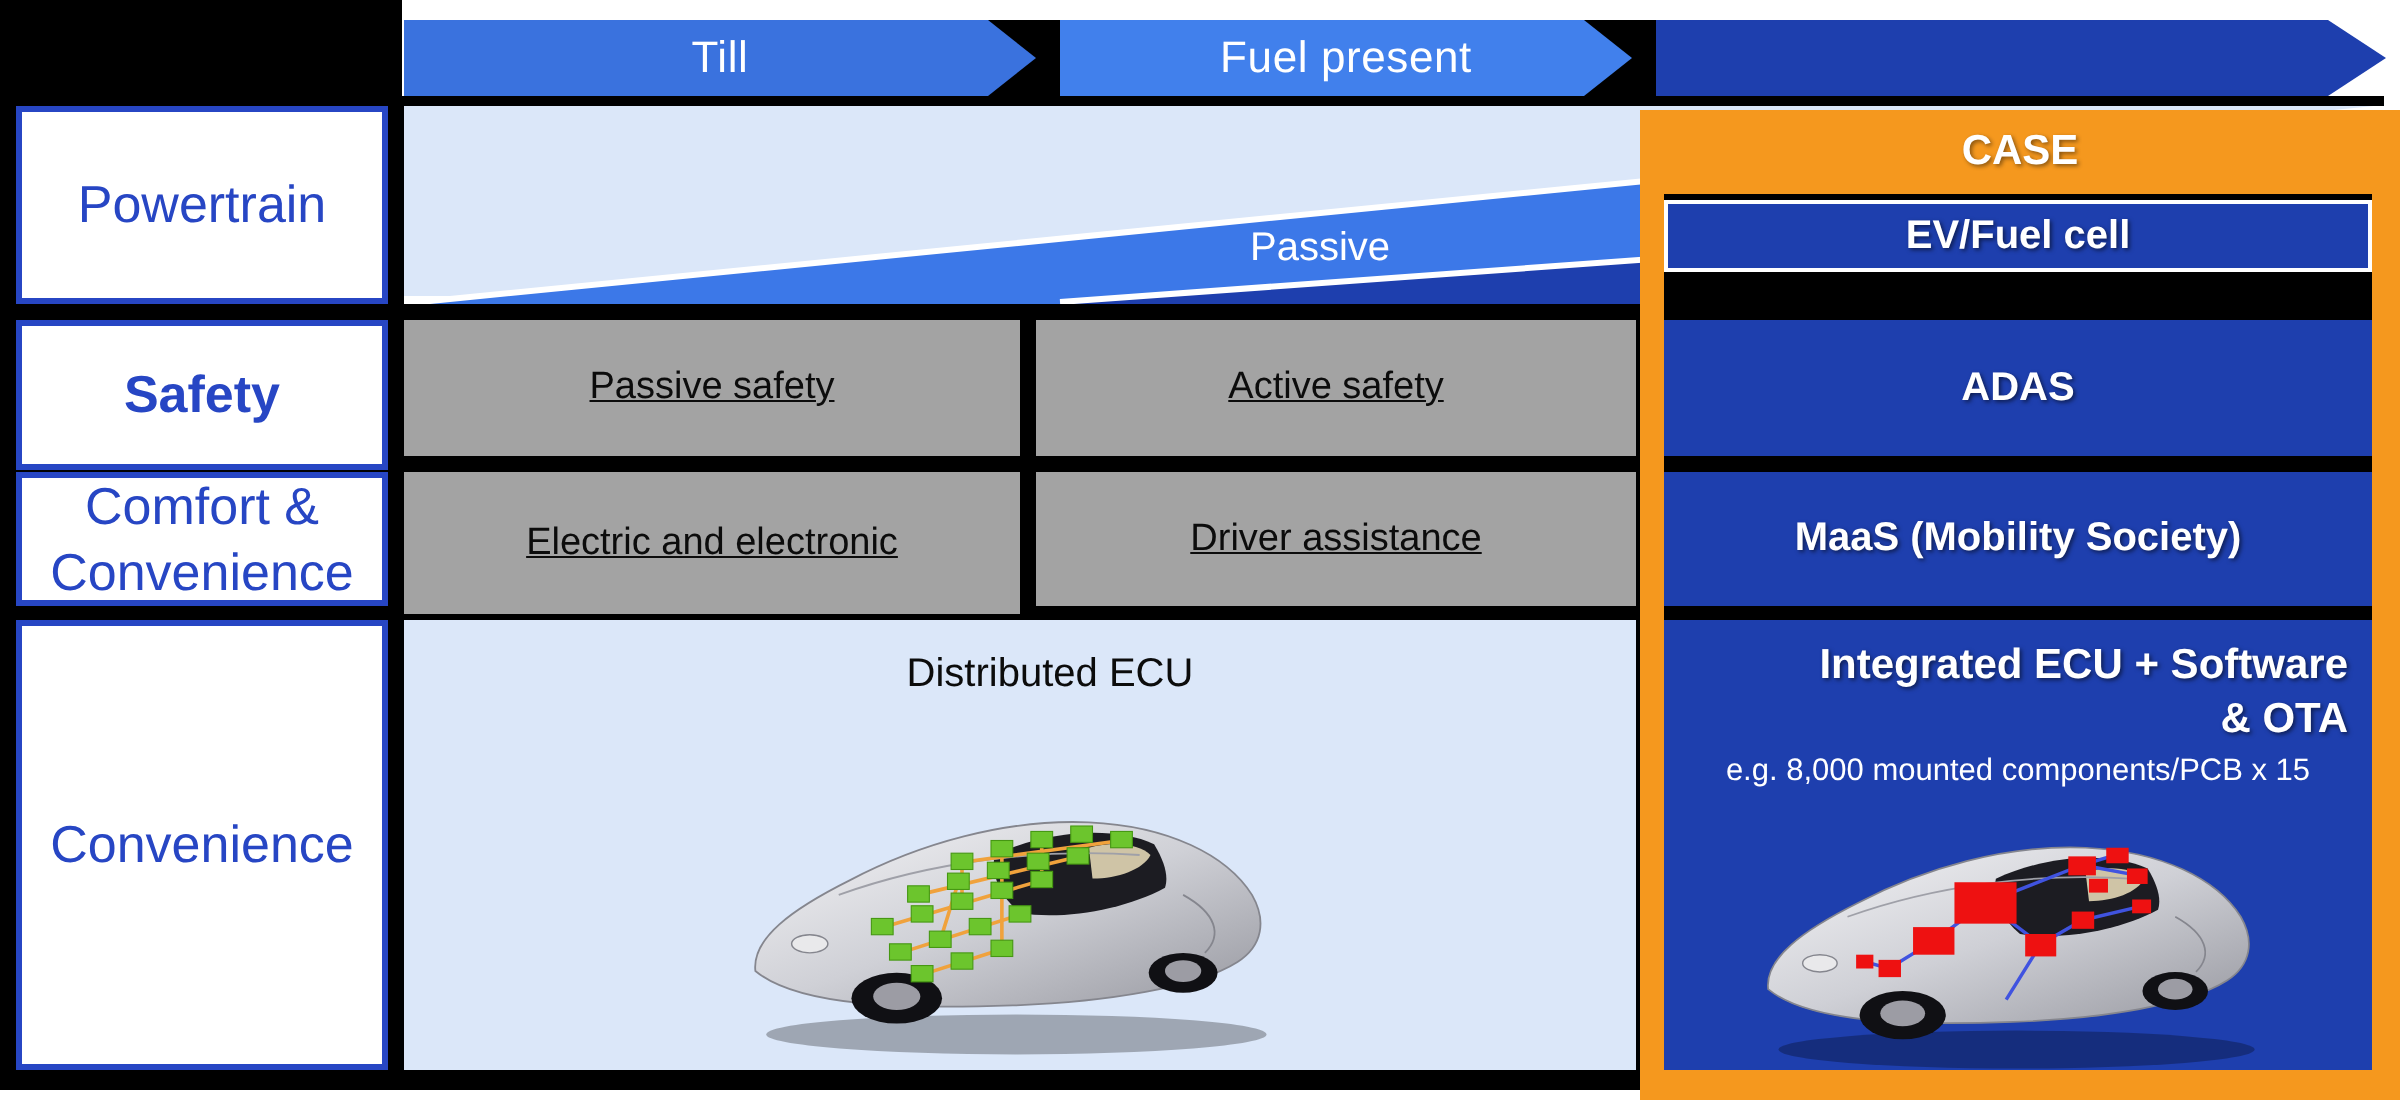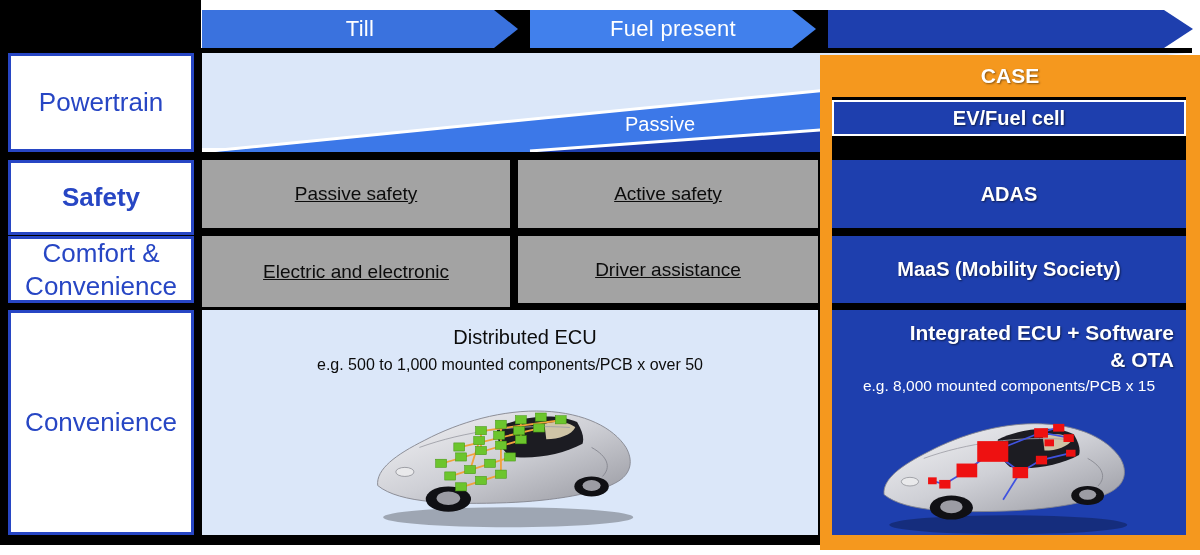--- a/index.html
+++ b/index.html
@@ -134,21 +134,20 @@
   <div class="abs cell cell-light c-safety-past">Passive safety</div>
   <div class="abs cell cell-navy c-safety-future">ADAS</div>
   <div class="abs cell cell-light c-safety-till">Active safety</div>
 
   <div class="abs cell cell-light c-comfort-past">Electric and electronic</div>
   <div class="abs cell cell-light c-comfort-till">Driver assistance</div>
   <div class="abs cell cell-navy c-comfort-future">MaaS (Mobility Society)</div>
 
   <div class="abs arch-past"></div>
   <div class="abs arch-past-title">Distributed ECU</div>
-  <div class="abs arch-past-note">e.g. 500 to 1,000 mounted components/PCB x over 50</div>
   <svg class="abs arch-past-car" width="290" height="145" viewBox="0 0 320 160">
     <use href="#carShape"></use>
     <g stroke="#f0a23c" stroke-width="2" fill="none">
       <path d="M104,70 L192,49 M84,88 L172,62 M94,102 L160,81 M128,52 L216,40"></path>
       <path d="M128,52 L128,74 M150,45 L150,100 M172,40 L172,62 M116,95 L126,63 M106,114 L150,100"></path>
     </g>
     <g fill="#6cc52d" stroke="#459712" stroke-width="0.6">
       <rect x="122" y="47" width="12" height="9"></rect>
         <rect x="144" y="40" width="12" height="9"></rect>
       <rect x="166" y="35" width="12" height="9"></rect>

